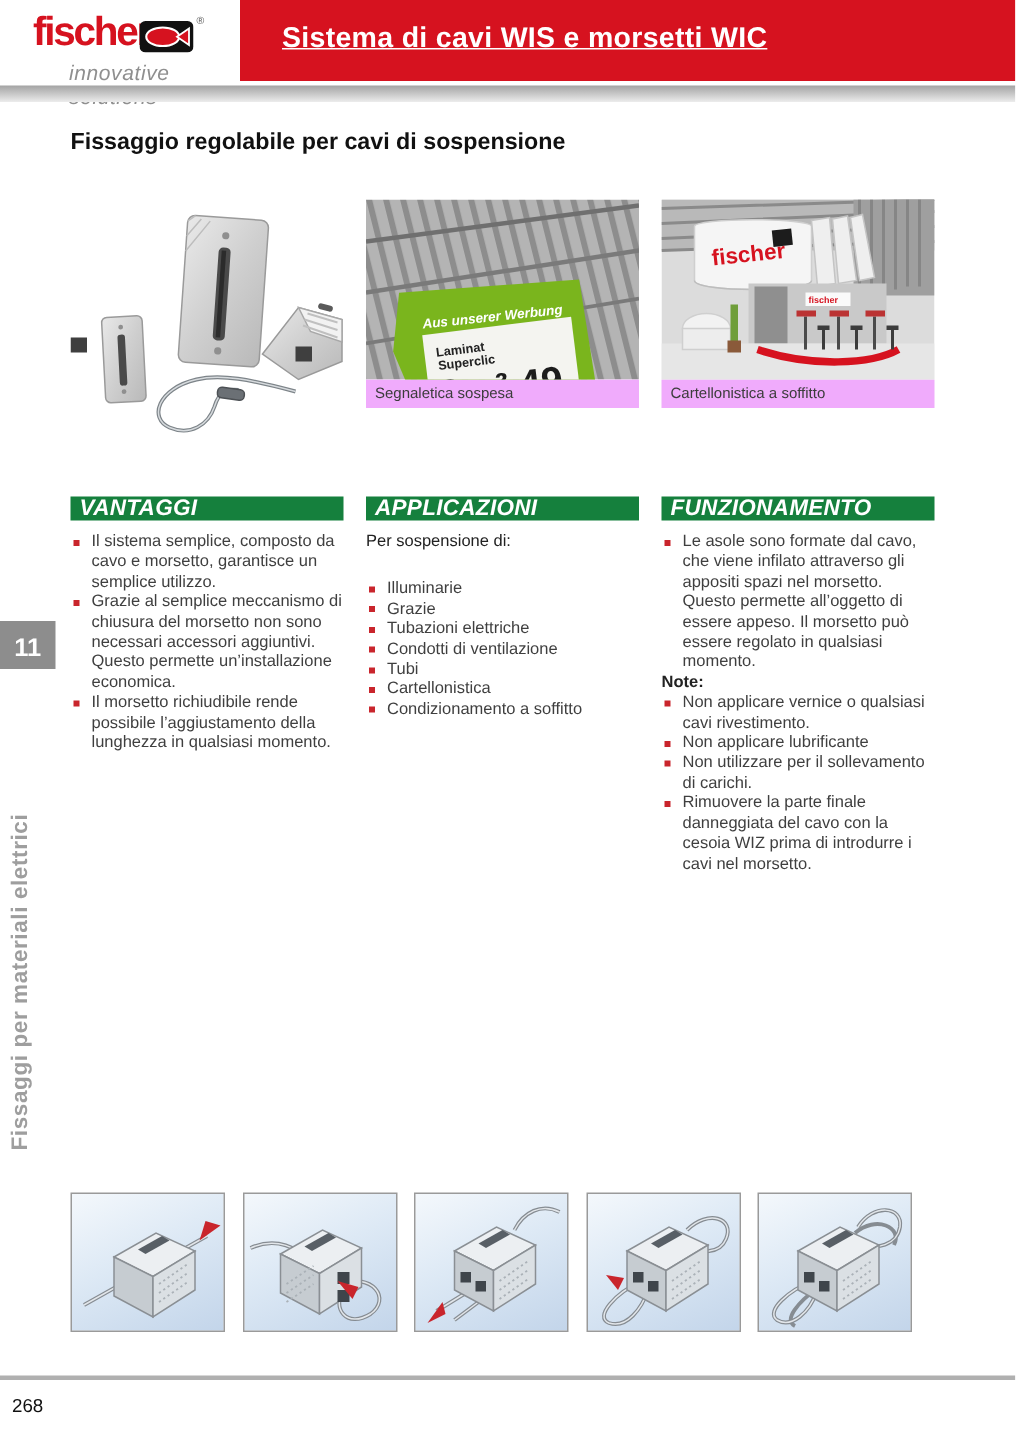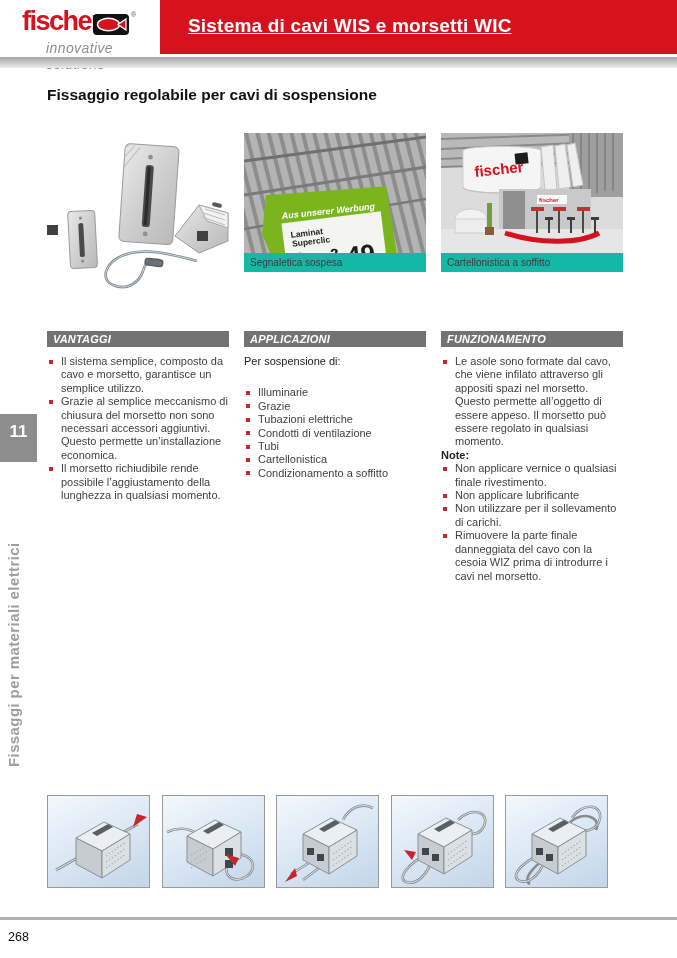--- a/index.html
+++ b/index.html
@@ -20,34 +20,34 @@
   .banner-title { position:absolute; left:28px; top:15px; font-size:19px; font-weight:bold; color:#ffffff; letter-spacing:0.2px;text-decoration:underline; }
   .gray-strip { position:absolute; left:0; top:57px; width:677px; height:11px;
     background:linear-gradient(#a3a3a3, #ececec); }
 
   
   .page-title { position:absolute; left:47px; top:86px; font-size:15.5px; font-weight:bold; color:#111;text-align:right; }
 
   
   .img-card { position:absolute; top:133px; }
   .photo { display:block; }
-  .caption-bar { height:19px; background:#14b8a6; font-size:10px; color:#3c3c3c; line-height:19px; padding-left:6px; }
+  .caption-bar { height:19px; background:#f0abfc; font-size:10px; color:#3c3c3c; line-height:19px; padding-left:6px; }
 
   
   .col { position:absolute; top:331px; width:182px; }
-  .col-head { height:16px; background:#737373; color:#fff; font-size:11px; font-weight:bold; font-style:italic; line-height:16px; padding-left:6px; letter-spacing:0.2px; }
+  .col-head { height:16px; background:#15803d; color:#fff; font-size:15px; font-weight:bold; font-style:italic; line-height:16px; padding-left:6px; letter-spacing:0.2px; }
   .col-body { margin-top:8px; font-size:11px; line-height:13.4px; color:#3f3f3f; }
   ul.bullets { list-style:none; }
   ul.bullets li { position:relative; padding-left:14px; margin:0; }
   ul.bullets li::before { content:""; position:absolute; left:2px; top:4.6px; width:4px; height:4px; background:#c9252c; }
   .col-intro { font-weight:normal; color:#222; margin-bottom:18px; }
   .note-label { font-weight:bold; color:#222; }
 
   
-  .chapter-badge { position:absolute; left:0; top:414px; width:37px; height:48px; background:#8d8d8d;
+  .chapter-badge { position:absolute; left:0; top:414px; width:37px; height:32px; background:#8d8d8d;
     color:#fff; font-size:17px; font-weight:bold; text-align:center; line-height:36px; }
   .sidebar-label { position:absolute; left:5px; top:452px; height:315px; width:26px;
     writing-mode:vertical-rl; transform:rotate(180deg);
     font-size:15px; font-weight:bold; color:#9e9e9e; letter-spacing:0.4px; white-space:nowrap; }
 
   
   .step { position:absolute; top:795px; width:103px; height:93px; border:1px solid #9a9a9a;
     background:linear-gradient(155deg, #f4f8fc 0%, #dde9f5 45%, #c3d5ea 100%); }
   .step svg { display:block; }
 
@@ -238,21 +238,21 @@
   <div class="col" style="left:441px;">
     <div class="col-head">FUNZIONAMENTO</div>
     <div class="col-body">
       <ul class="bullets">
 
       <li>Le asole sono formate dal cavo, che viene infilato attraverso gli appositi spazi nel morsetto. Questo permette all’oggetto di essere appeso. Il morsetto può essere regolato in qualsiasi momento.</li>
         </ul>
       <div class="note-label">Note:</div>
       <ul class="bullets">
 
-      <li>Non applicare vernice o qualsiasi finale rivestimento.</li>
+      <li>Non applicare vernice o qualsiasi cavi rivestimento.</li>
           <li>Non applicare lubrificante</li>
           <li>Non utilizzare per il sollevamento di carichi.</li>
           <li>Rimuovere la parte finale danneggiata del cavo con la cesoia WIZ prima di introdurre i cavi nel morsetto.</li>
         </ul>
     </div>
   </div>
 
   <div class="chapter-badge">11</div>
   <div class="sidebar-label">Fissaggi per materiali elettrici</div>
 

